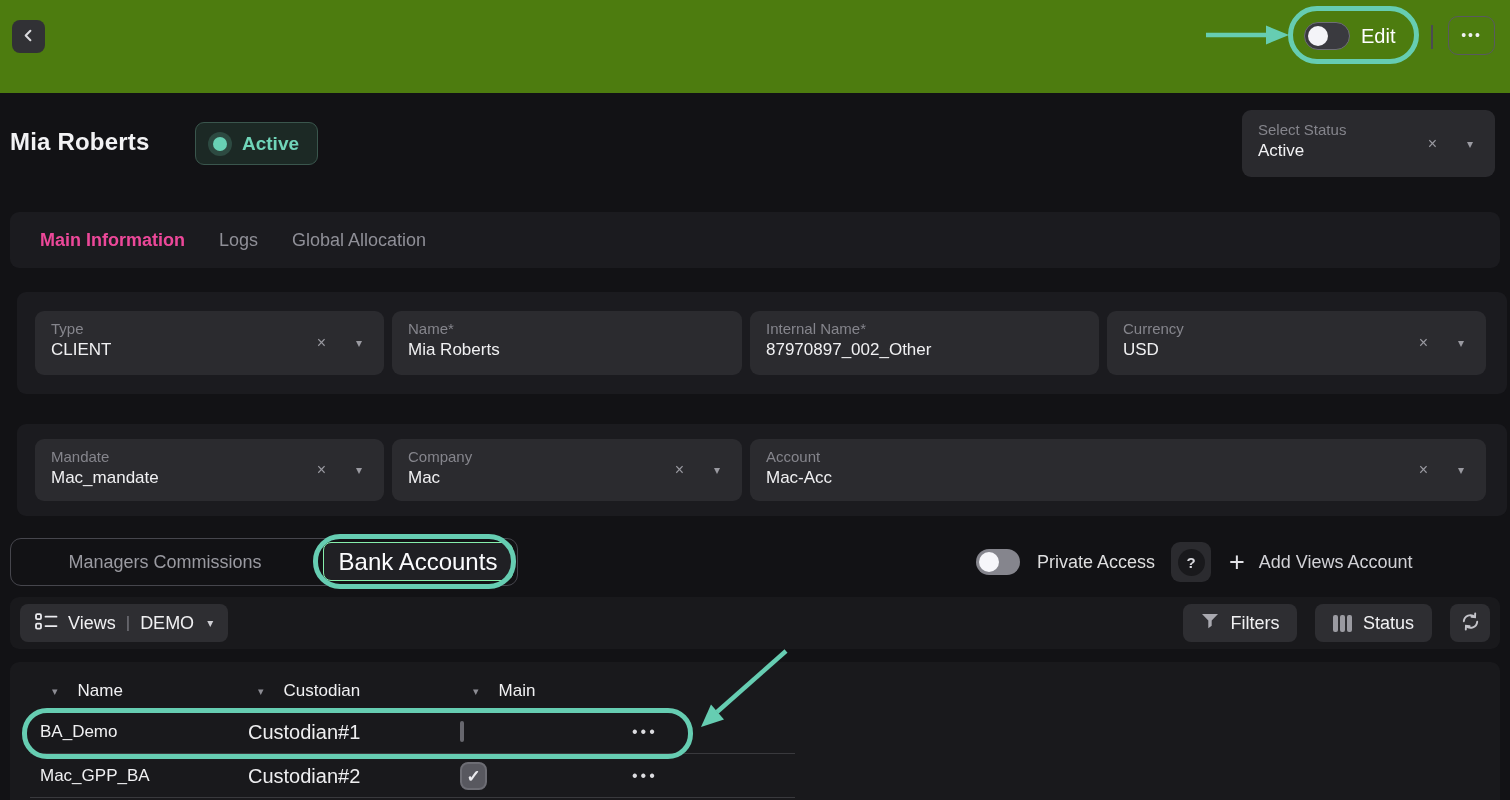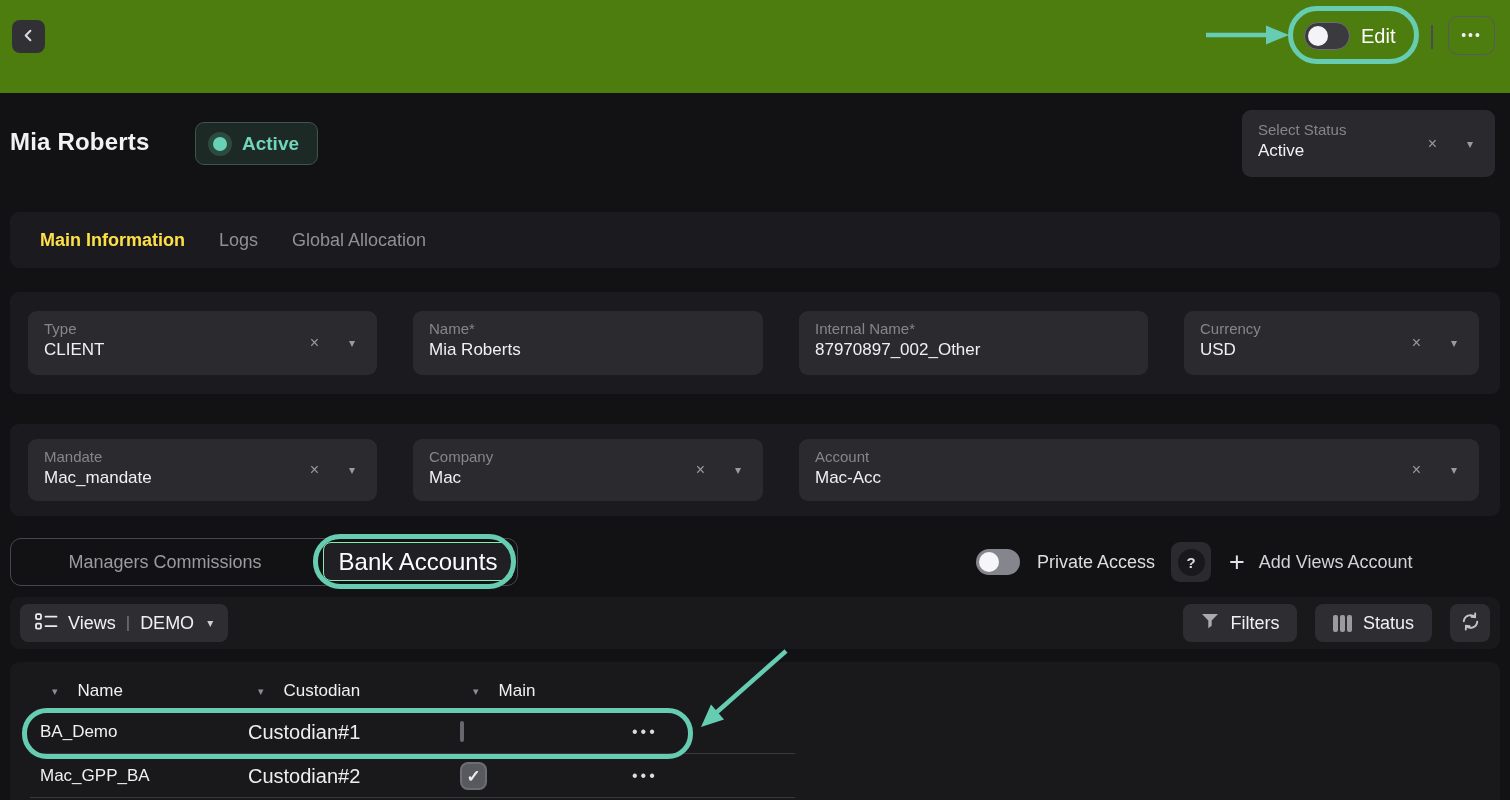--- a/index.html
+++ b/index.html
@@ -31,24 +31,24 @@
   .status-select { position:absolute; left:1242px; top:110px; width:253px; height:67px; border-radius:9px;
     background:#2a2a2e; padding:11px 16px; cursor:pointer; }
   .status-select .lbl { font-size:15px; color:#85858c; margin-bottom:3px; }
   .status-select .val { font-size:17px; color:#f2f2f4; }
   .sel-clear { position:absolute; right:58px; top:50%; transform:translateY(-50%); color:#9a9aa1; font-size:16px; }
   .sel-caret { position:absolute; right:22px; top:50%; transform:translateY(-50%); color:#9a9aa1; font-size:12px; }
   
   .tabs { position:absolute; left:10px; top:212px; width:1490px; height:56px; border-radius:9px;
     background:#1b1b1f; display:flex; align-items:center; gap:34px; padding:0 30px; }
   .tab { font-size:18px; color:#8f8f97; cursor:pointer; }
-  .tab.active { color:#fde047; font-weight:bold; }
-  
-  .fpanel { position:absolute; left:10px; width:1490px; border-radius:9px; background:#1b1b1f;
-    display:flex; gap:36px; align-items:center; padding:0 21px 0 18px; }
+  .tab.active { color:#ec4899; font-weight:bold; }
+  
+  .fpanel { position:absolute; left:17px; width:1490px; border-radius:9px; background:#1b1b1f;
+    display:flex; gap:8px; align-items:center; padding:0 21px 0 18px; }
   .fpanel.row1 { top:292px; height:102px; }
   .fpanel.row2 { top:424px; height:92px; }
   .field { position:relative; height:64px; border-radius:9px; background:#2b2b2f; padding:9px 16px; }
   .fpanel.row2 .field { height:62px; }
   .w1 { width:349px; } .w2 { width:350px; } .grow { flex:1; }
   .field .lbl { font-size:15px; color:#85858c; margin-bottom:3px; }
   .field .val { font-size:17px; color:#f0f0f2; }
   
   .segmented { position:absolute; left:10px; top:538px; width:508px; height:48px;
     border:1.5px solid #46464d; border-radius:11px; display:flex; }

